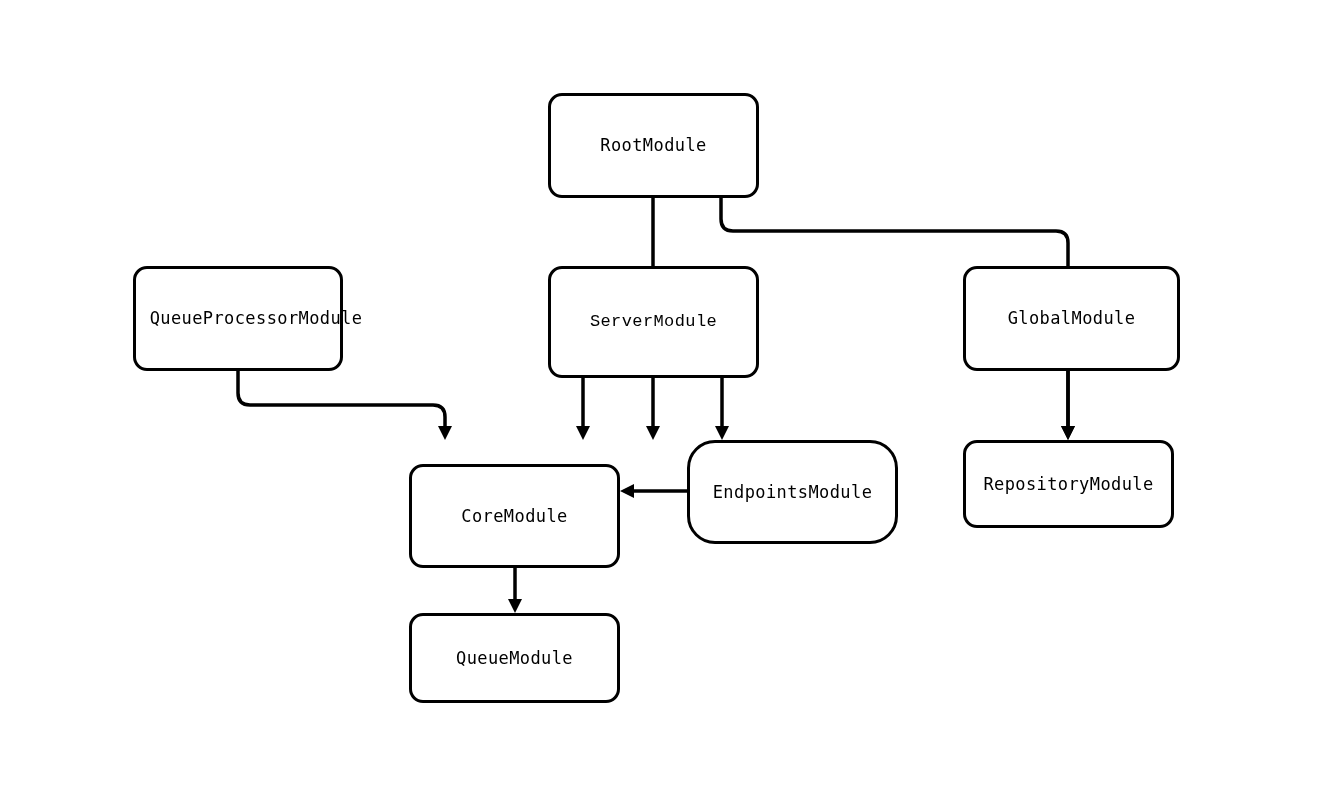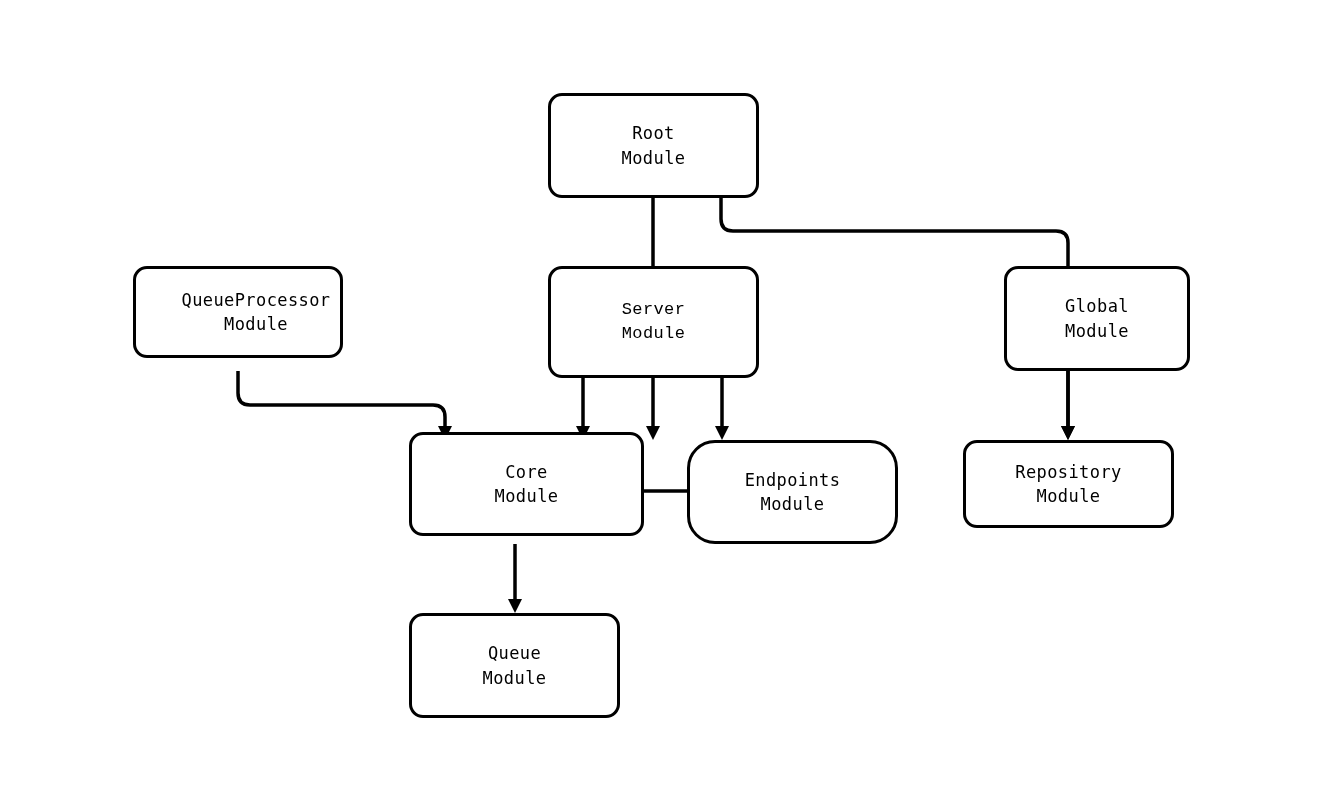--- a/index.html
+++ b/index.html
@@ -22,21 +22,21 @@
     width: 1337px;
     height: 809px;
   }
   .node {
     position: absolute;
     box-sizing: border-box;
     border: 3px solid #000000;
     border-radius: 14px;
     background: #ffffff;
     display: flex;
-    flex-direction: column;
+    flex-direction: row;
     align-items: center;
     justify-content: center;
     text-align: center;
     color: #000000;
     font-family: "DejaVu Sans Mono", "Liberation Mono", monospace;
     font-size: 17px;
     line-height: 1.42;
     letter-spacing: 0.4px;
   }
   .node-line {
@@ -95,48 +95,48 @@
       <path d="M 515 544 L 515 599" stroke="#000000" stroke-width="3.5" fill="none"></path>
       <path d="M 508 599 L 522 599 L 515 613 Z" fill="#000000"></path>
     </g>
   </svg>
 
   <div class="node" style="left:548px; top:93px; width:211px; height:105px;">
     <span class="node-line">Root</span>
     <span class="node-line">Module</span>
   </div>
 
-  <div class="node" style="left:133px; top:266px; width:210px; height:92px;padding-left:36px;">
+  <div class="node" style="left:133px; top:266px; width:210px; height:105px;padding-left:36px;">
     <span class="node-line">QueueProcessor</span>
     <span class="node-line">Module</span>
   </div>
 
   <div class="node" style="left:548px; top:266px; width:211px; height:112px;font-family:Liberation Mono, monospace;">
     <span class="node-line">Server</span>
     <span class="node-line">Module</span>
   </div>
 
-  <div class="node" style="left:1004px; top:266px; width:186px; height:105px;">
+  <div class="node" style="left:963px; top:266px; width:217px; height:105px;">
     <span class="node-line">Global</span>
     <span class="node-line">Module</span>
   </div>
 
-  <div class="node" style="left:409px; top:432px; width:235px; height:104px;">
+  <div class="node" style="left:409px; top:464px; width:211px; height:104px;">
     <span class="node-line">Core</span>
     <span class="node-line">Module</span>
   </div>
 
   <div class="node" style="left:687px; top:440px; width:211px; height:104px;border-radius:28px;">
     <span class="node-line">Endpoints</span>
     <span class="node-line">Module</span>
   </div>
 
   <div class="node" style="left:963px; top:440px; width:211px; height:88px;">
     <span class="node-line">Repository</span>
     <span class="node-line">Module</span>
   </div>
 
-  <div class="node" style="left:409px; top:613px; width:211px; height:105px;">
+  <div class="node" style="left:409px; top:613px; width:211px; height:90px;">
     <span class="node-line">Queue</span>
     <span class="node-line">Module</span>
   </div>
 
 </div>
 
 </body></html>

